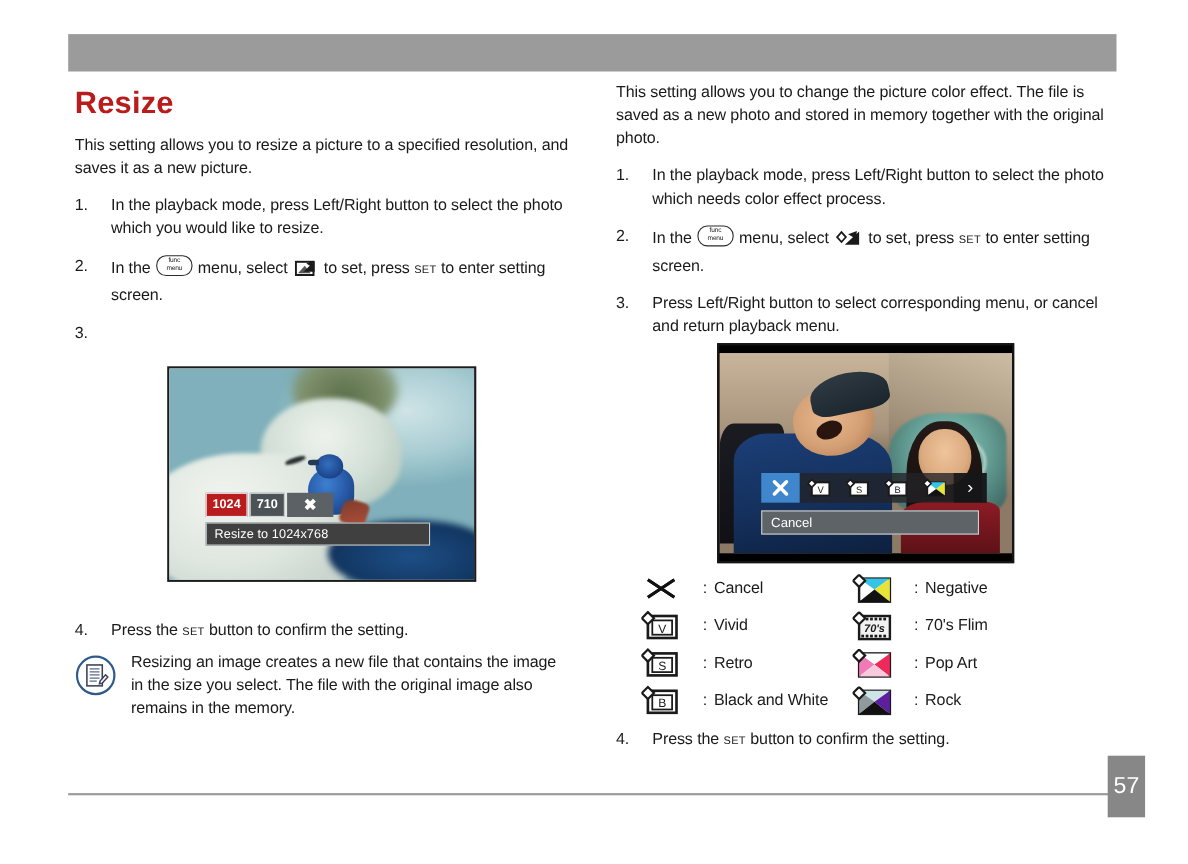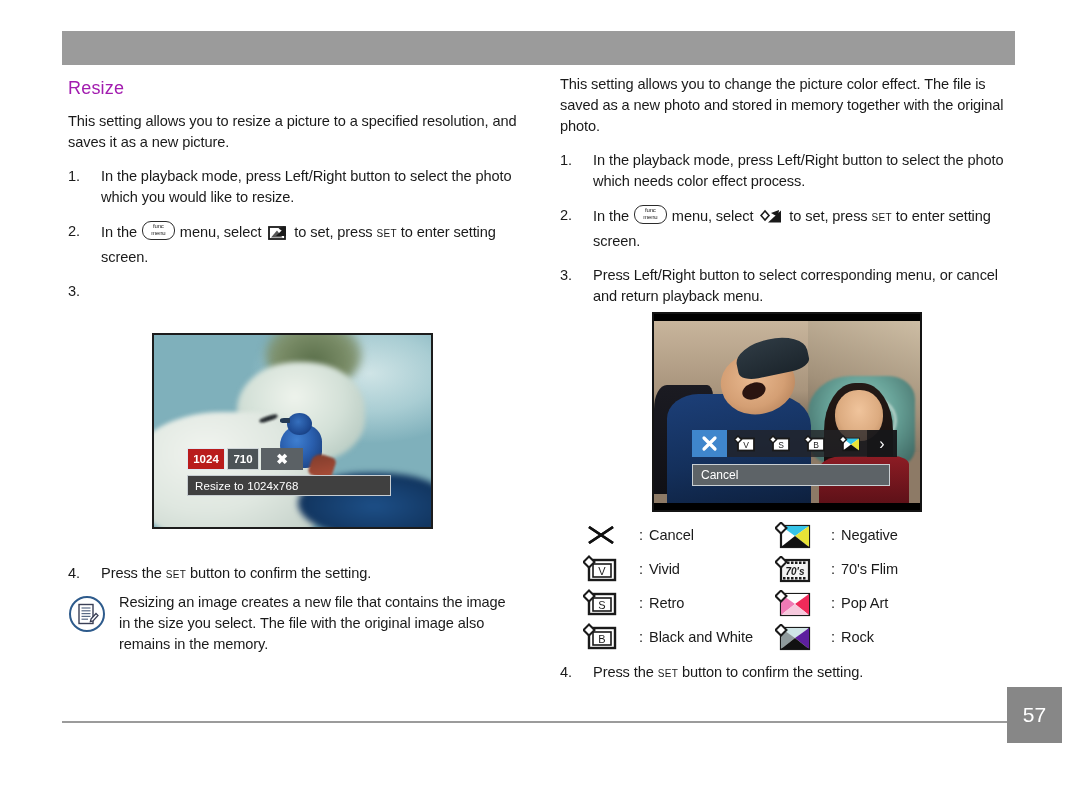--- a/index.html
+++ b/index.html
@@ -31,25 +31,25 @@
   
   .col {
     position: absolute;
     top: 78px;
     width: 470px;
   }
   .col-left  { left: 68px; }
   .col-right { left: 560px; top: 74px; width: 460px; }
 
   h1.sect-title {
-    font-size: 18px;
-    font-weight: normal;
+    font-size: 28px;
+    font-weight: bold;
     letter-spacing: .2px;
     margin: 0 0 12px 0;
-    color: #a21caf;
+    color: #b91c1c;
   }
   p.intro {
     font-size: 14.6px;
     line-height: 21px;
     margin: 0 0 13px 0;
     color: #1a1a1a;
     letter-spacing: -.1px;
   }
   ol.steps {
     list-style: none;
@@ -401,21 +401,21 @@
     left: 62px;
     top: 721px;
     width: 953px;
     height: 2px;
     background: #9b9b9b;
   }
   .page-num {
     position: absolute;
     left: 1007px;
     top: 687px;
-    width: 55px;
+    width: 34px;
     height: 56px;
     background: #878787;
     color: #ffffff;
     display: flex;
     align-items: center;
     justify-content: center;
     font-size: 21px;
   }
   
   .step4 {

